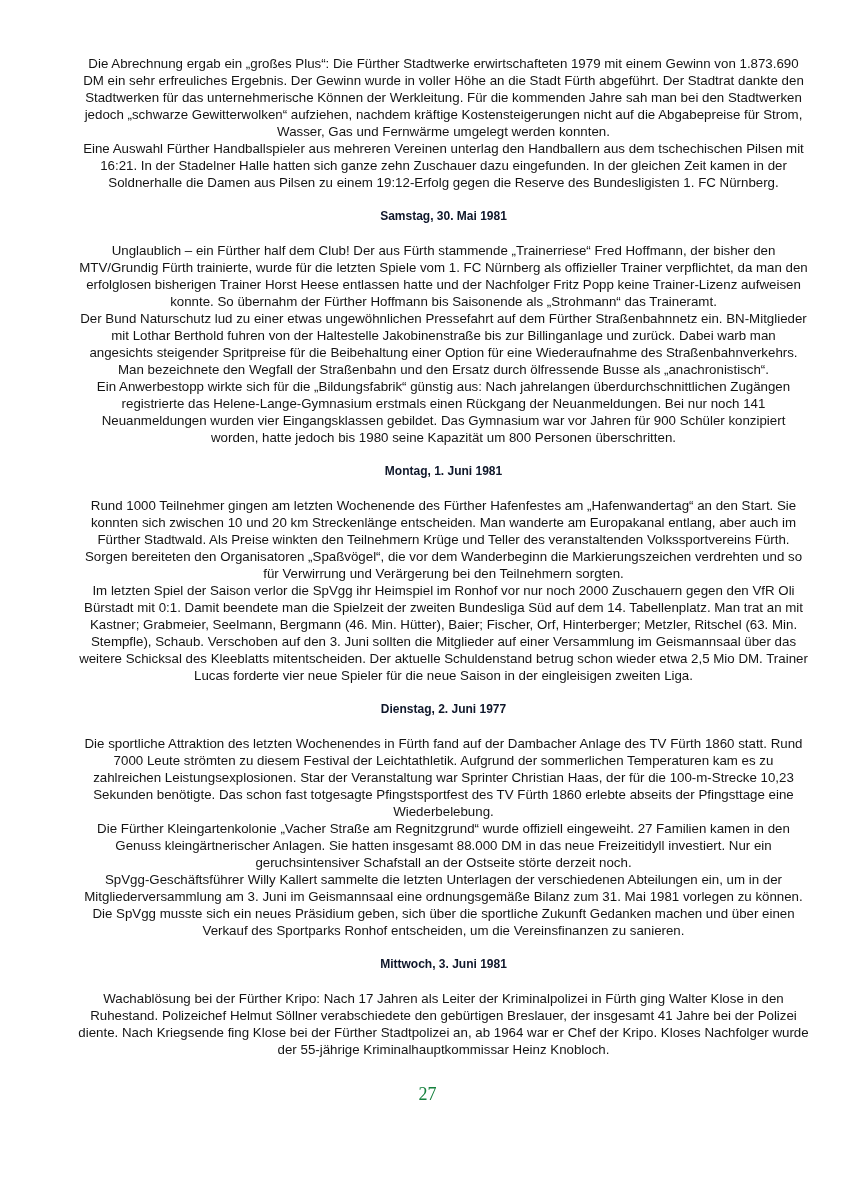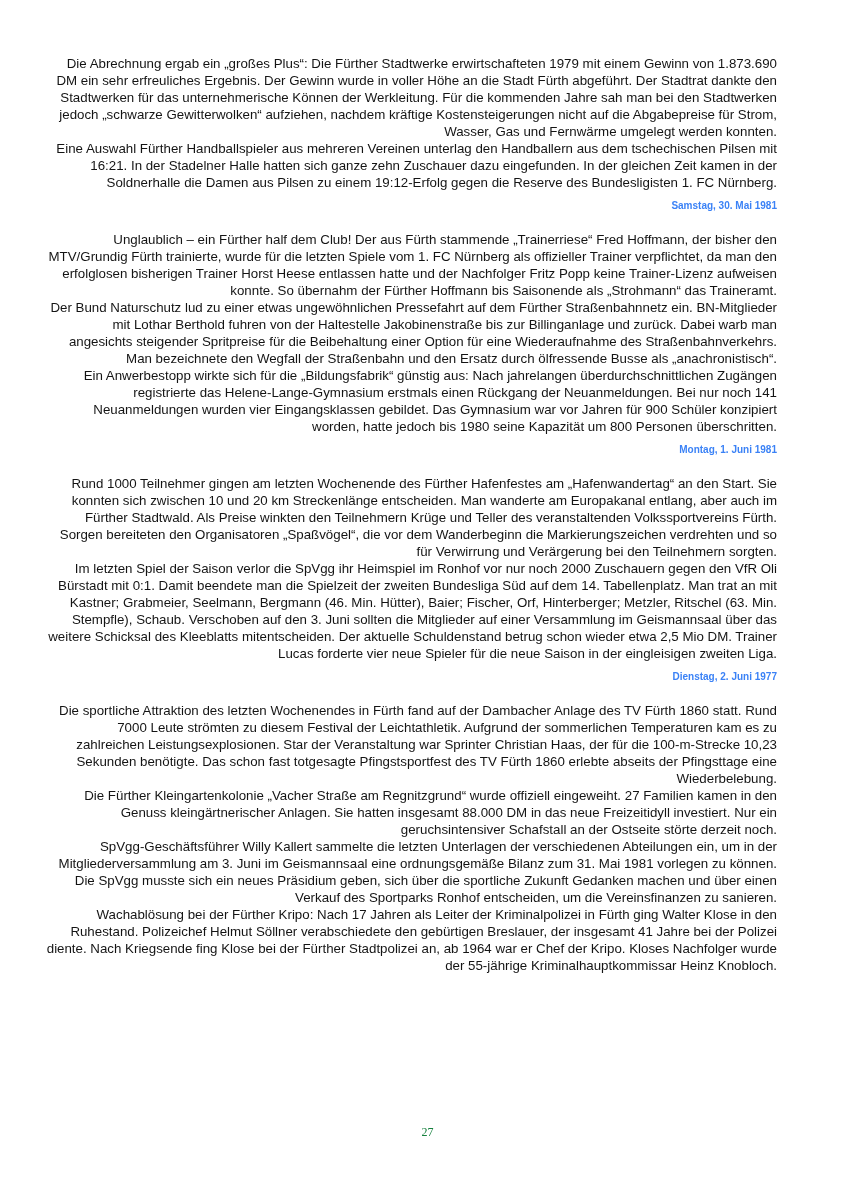--- a/index.html
+++ b/index.html
@@ -6,49 +6,49 @@
   html, body { margin: 0; padding: 0; background: #ffffff; }
   .page {
     position: relative;
     width: 848px;
     height: 1200px;
     background: #ffffff;
     overflow: hidden;
   }
   .content {
     position: absolute;
-    left: 46px;
+    left: 78px;
     top: 55px;
     width: 731px;
     font-family: "Liberation Sans", sans-serif;
     font-size: 13.3px;
     line-height: 17px;
     color: #141414;
-    text-align: right;
+    text-align: center;
   }
   .content p {
     margin: 0;
     padding: 0;
   }
   .date-heading {
     font-family: "Liberation Sans", sans-serif;
-    font-size: 10px;
+    font-size: 12px;
     line-height: 17px;
     font-weight: bold;
-    color: #3b82f6;
-    margin: 6px 0 17px 0;
+    color: #0f172a;
+    margin: 17px 0 17px 0;
   }
   .page-number {
     position: absolute;
-    top: 1122px;
+    top: 1084px;
     left: 62px;
     width: 731px;
     text-align: center;
     font-family: "Liberation Serif", serif;
-    font-size: 12px;
+    font-size: 18px;
     line-height: 20px;
     color: #15803d;
   }
 </style>
 </head>
 <body>
 
 <div class="page">
   <div class="content">
 
@@ -62,18 +62,19 @@
 
     <h2 class="date-heading">Montag, 1. Juni 1981</h2>
     <p>Rund 1000 Teilnehmer gingen am letzten Wochenende des Fürther Hafenfestes am „Hafenwandertag“ an den Start. Sie konnten sich zwischen 10 und 20 km Streckenlänge entscheiden. Man wanderte am Europakanal entlang, aber auch im Fürther Stadtwald. Als Preise winkten den Teilnehmern Krüge und Teller des veranstaltenden Volkssportvereins Fürth. Sorgen bereiteten den Organisatoren „Spaßvögel“, die vor dem Wanderbeginn die Markierungszeichen verdrehten und so für Verwirrung und Verärgerung bei den Teilnehmern sorgten.</p>
     <p>Im letzten Spiel der Saison verlor die SpVgg ihr Heimspiel im Ronhof vor nur noch 2000 Zuschauern gegen den VfR Oli Bürstadt mit 0:1. Damit beendete man die Spielzeit der zweiten Bundesliga Süd auf dem 14. Tabellenplatz. Man trat an mit Kastner; Grabmeier, Seelmann, Bergmann (46. Min. Hütter), Baier; Fischer, Orf, Hinterberger; Metzler, Ritschel (63. Min. Stempfle), Schaub. Verschoben auf den 3. Juni sollten die Mitglieder auf einer Versammlung im Geismannsaal über das weitere Schicksal des Kleeblatts mitentscheiden. Der aktuelle Schuldenstand betrug schon wieder etwa 2,5 Mio DM. Trainer Lucas forderte vier neue Spieler für die neue Saison in der eingleisigen zweiten Liga.</p>
 
     <h2 class="date-heading">Dienstag, 2. Juni 1977</h2>
     <p>Die sportliche Attraktion des letzten Wochenendes in Fürth fand auf der Dambacher Anlage des TV Fürth 1860 statt. Rund 7000 Leute strömten zu diesem Festival der Leichtathletik. Aufgrund der sommerlichen Temperaturen kam es zu zahlreichen Leistungsexplosionen. Star der Veranstaltung war Sprinter Christian Haas, der für die 100-m-Strecke 10,23 Sekunden benötigte. Das schon fast totgesagte Pfingstsportfest des TV Fürth 1860 erlebte abseits der Pfingsttage eine Wiederbelebung.</p>
     <p>Die Fürther Kleingartenkolonie „Vacher Straße am Regnitzgrund“ wurde offiziell eingeweiht. 27 Familien kamen in den Genuss kleingärtnerischer Anlagen. Sie hatten insgesamt 88.000 DM in das neue Freizeitidyll investiert. Nur ein geruchsintensiver Schafstall an der Ostseite störte derzeit noch.</p>
     <p>SpVgg-Geschäftsführer Willy Kallert sammelte die letzten Unterlagen der verschiedenen Abteilungen ein, um in der Mitgliederversammlung am 3. Juni im Geismannsaal eine ordnungsgemäße Bilanz zum 31. Mai 1981 vorlegen zu können. Die SpVgg musste sich ein neues Präsidium geben, sich über die sportliche Zukunft Gedanken machen und über einen Verkauf des Sportparks Ronhof entscheiden, um die Vereinsfinanzen zu sanieren.</p>
 
+    <h2 class="date-heading">Mittwoch, 3. Juni 1981</h2>
     <p>Wachablösung bei der Fürther Kripo: Nach 17 Jahren als Leiter der Kriminalpolizei in Fürth ging Walter Klose in den Ruhestand. Polizeichef Helmut Söllner verabschiedete den gebürtigen Breslauer, der insgesamt 41 Jahre bei der Polizei diente. Nach Kriegsende fing Klose bei der Fürther Stadtpolizei an, ab 1964 war er Chef der Kripo. Kloses Nachfolger wurde der 55-jährige Kriminalhauptkommissar Heinz Knobloch.</p>
 
   </div>
 
   <div class="page-number">27</div>
 </div>
 
 </body></html>

